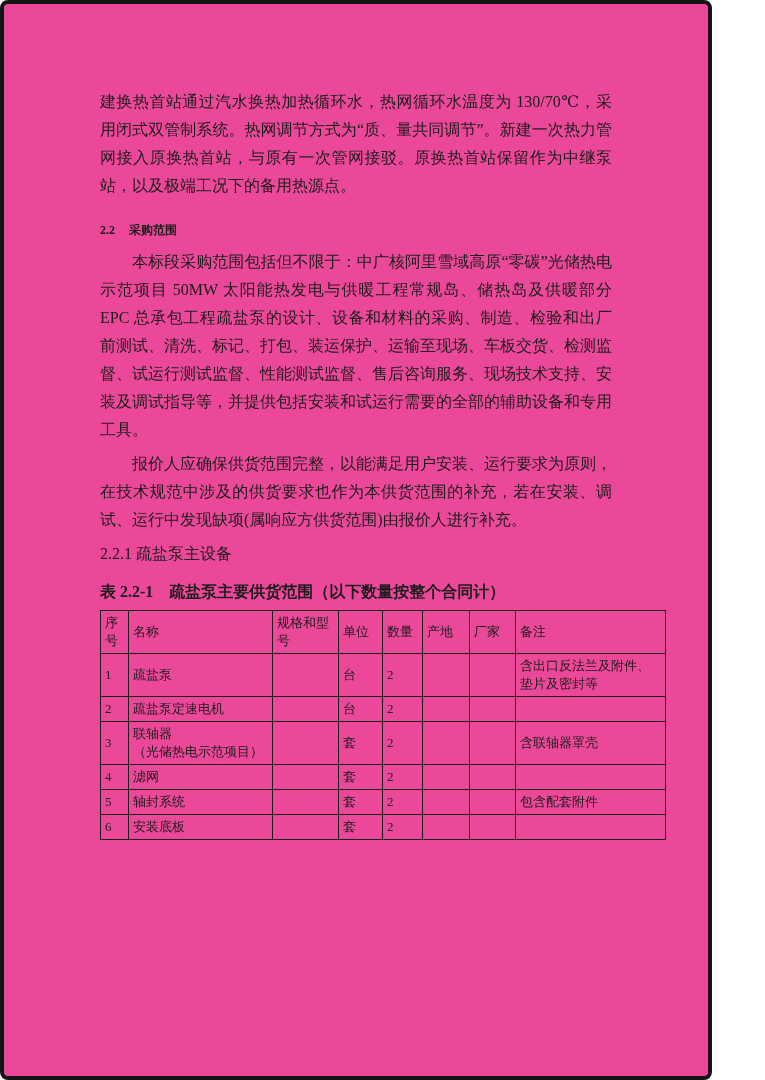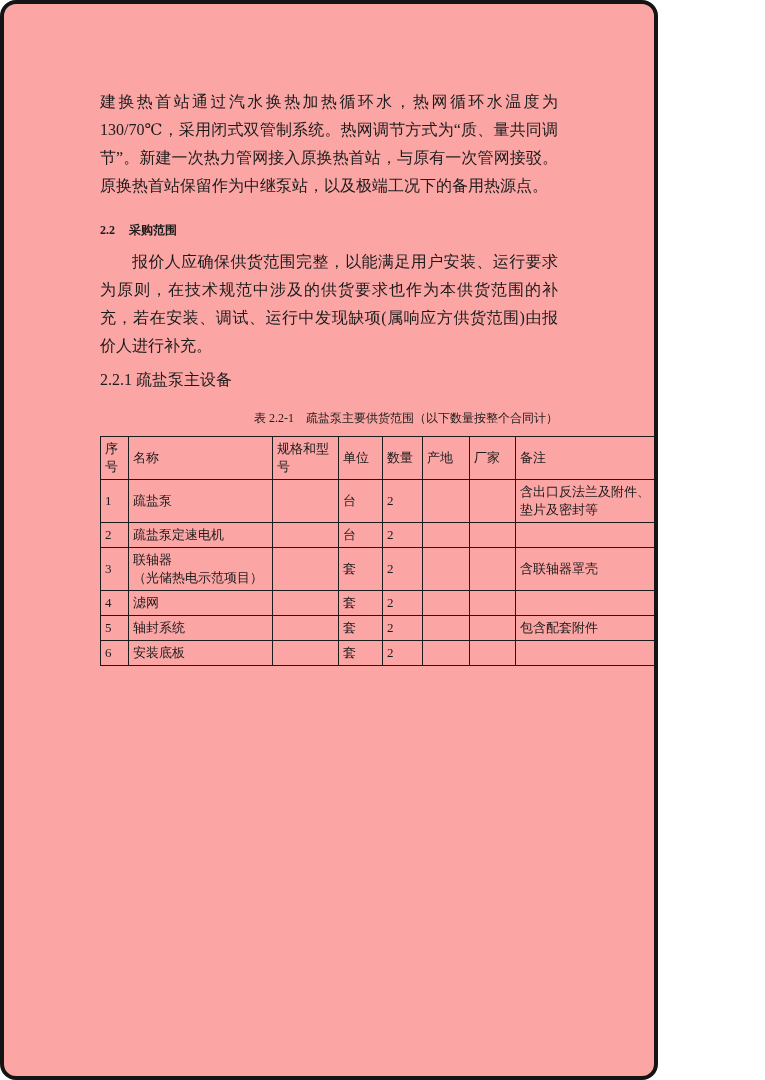--- a/index.html
+++ b/index.html
@@ -1,22 +1,22 @@
 <!DOCTYPE html>
 <html><head>
 <meta charset="utf-8">
 <style>
   html, body { margin: 0; padding: 0; background: #ffffff; }
   .frame {
     box-sizing: border-box;
-    width: 658px;
+    width: 712px;
     height: 1080px;
     border: 4px solid #141414;
-    border-radius: 16px;
-    background: #fca5a5;
+    border-radius: 8px;
+    background: #ec4899;
     overflow: hidden;
     font-family: "Liberation Serif", "DejaVu Serif", serif;
     color: #1c1c1c;
   }
   .page {
     box-sizing: border-box;
     width: 100%;
     height: 100%;
     padding: 84px 96px 40px 96px;
   }
@@ -45,24 +45,24 @@
     border-bottom: 1.5px solid #1c1c1c;
     padding-right: 10px;
   }
   .subsection-heading {
     font-size: 16px;
     line-height: 28px;
     font-weight: normal;
     margin: 2px 0 2px 0;
   }
   .table-caption {
-    font-size: 12px;
+    font-size: 16px;
     line-height: 20px;
-    font-weight: normal;
-    text-align: right;
+    font-weight: bold;
+    text-align: left;
     margin: 14px 0 8px 0;
   }
   table.supply-table {
     width: 100%;
     border-collapse: collapse;
     table-layout: fixed;
     font-size: 13px;
     line-height: 18px;
     padding-left: 16px;
   }
@@ -85,20 +85,21 @@
 <div class="frame">
   <div class="page">
 
     <p class="para">建换热首站通过汽水换热加热循环水，热网循环水温度为 130/70℃，采用闭式双管制系统。热网调节方式为“质、量共同调节”。新建一次热力管网接入原换热首站，与原有一次管网接驳。原换热首站保留作为中继泵站，以及极端工况下的备用热源点。</p>
 
 
     <h2 class="section-heading">
       <span class="sec-num">2.2</span><span>采购范围</span>
     </h2>
 
+    <p class="para indent">本标段采购范围包括但不限于：中广核阿里雪域高原“零碳”光储热电示范项目 50MW 太阳能热发电与供暖工程常规岛、储热岛及供暖部分 EPC 总承包工程疏盐泵的设计、设备和材料的采购、制造、检验和出厂前测试、清洗、标记、打包、装运保护、运输至现场、车板交货、检测监督、试运行测试监督、性能测试监督、售后咨询服务、现场技术支持、安装及调试指导等，并提供包括安装和试运行需要的全部的辅助设备和专用工具。</p>
 
     <p class="para indent">报价人应确保供货范围完整，以能满足用户安装、运行要求为原则，在技术规范中涉及的供货要求也作为本供货范围的补充，若在安装、调试、运行中发现缺项(属响应方供货范围)由报价人进行补充。</p>
 
 
     <h3 class="subsection-heading">2.2.1 疏盐泵主设备</h3>
 
 
     <p class="table-caption">表 2.2-1　疏盐泵主要供货范围（以下数量按整个合同计）</p>
 
     <table class="supply-table">

